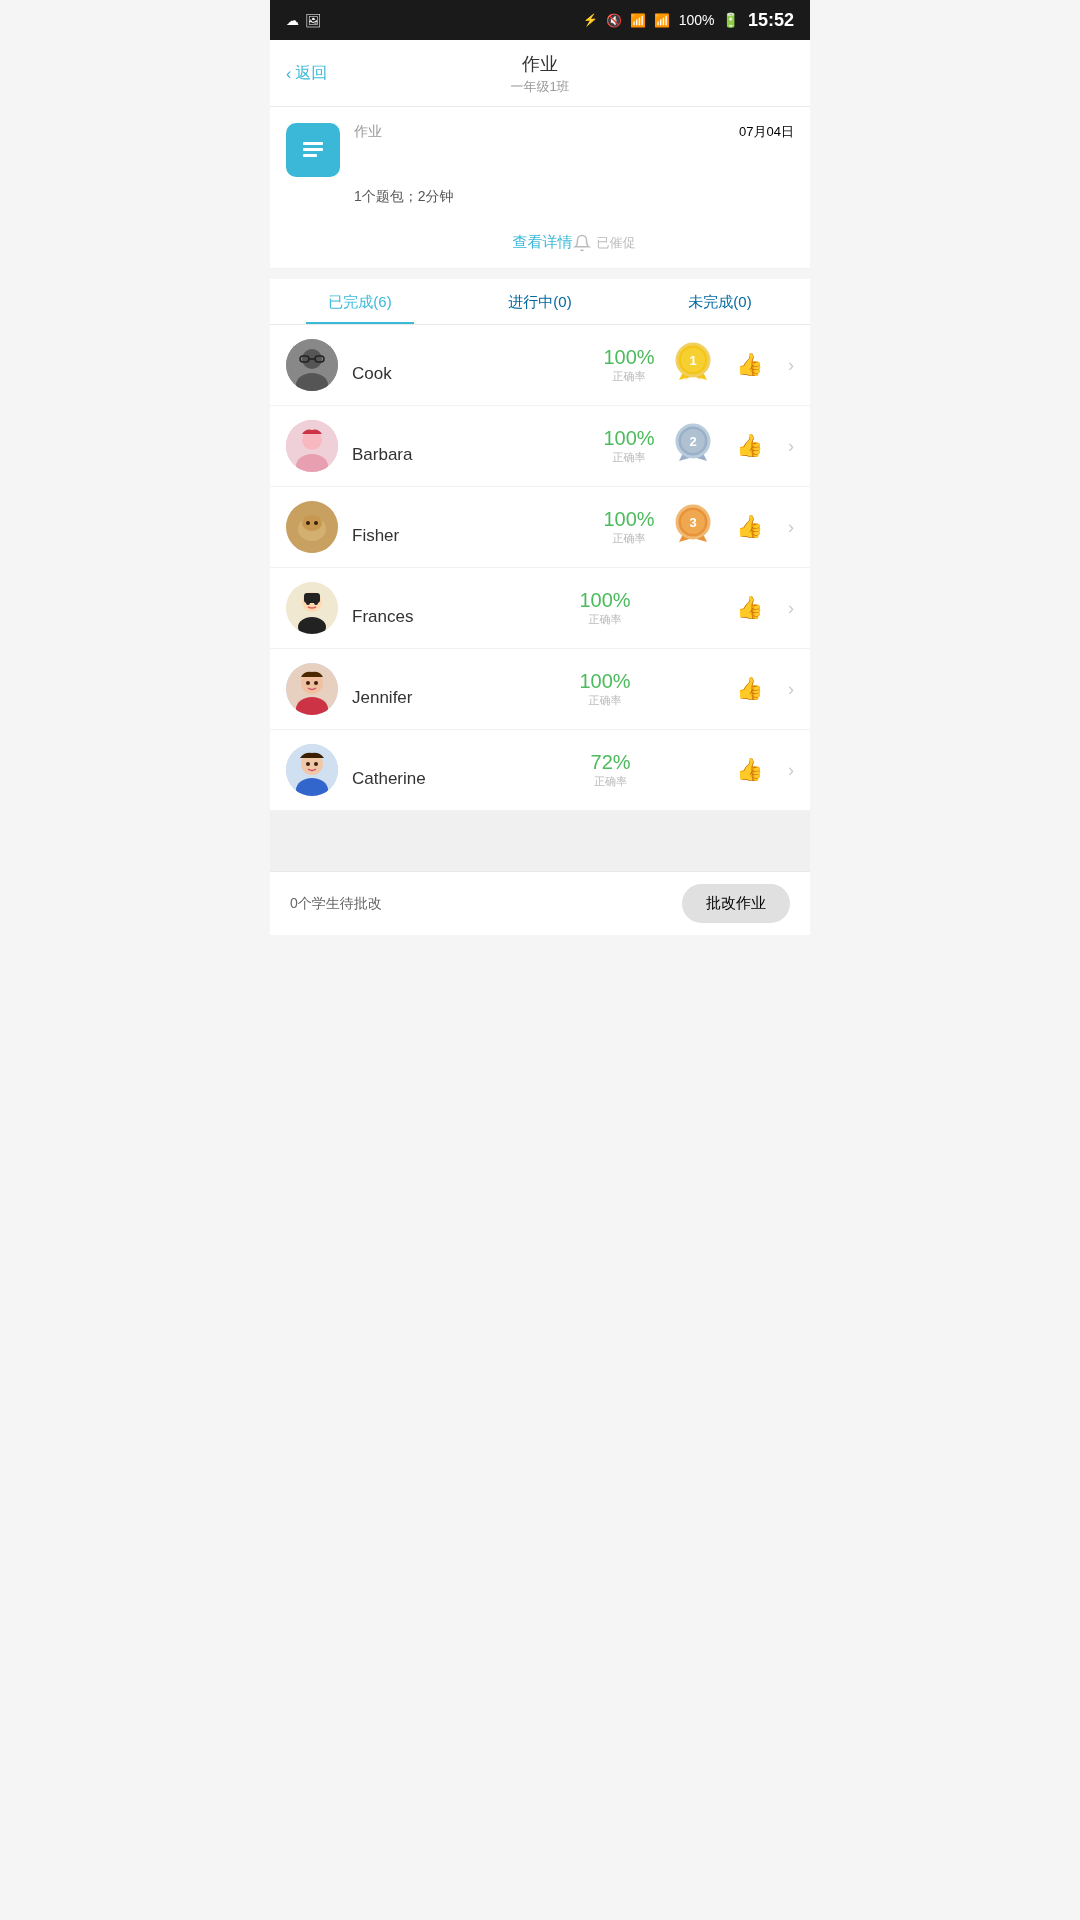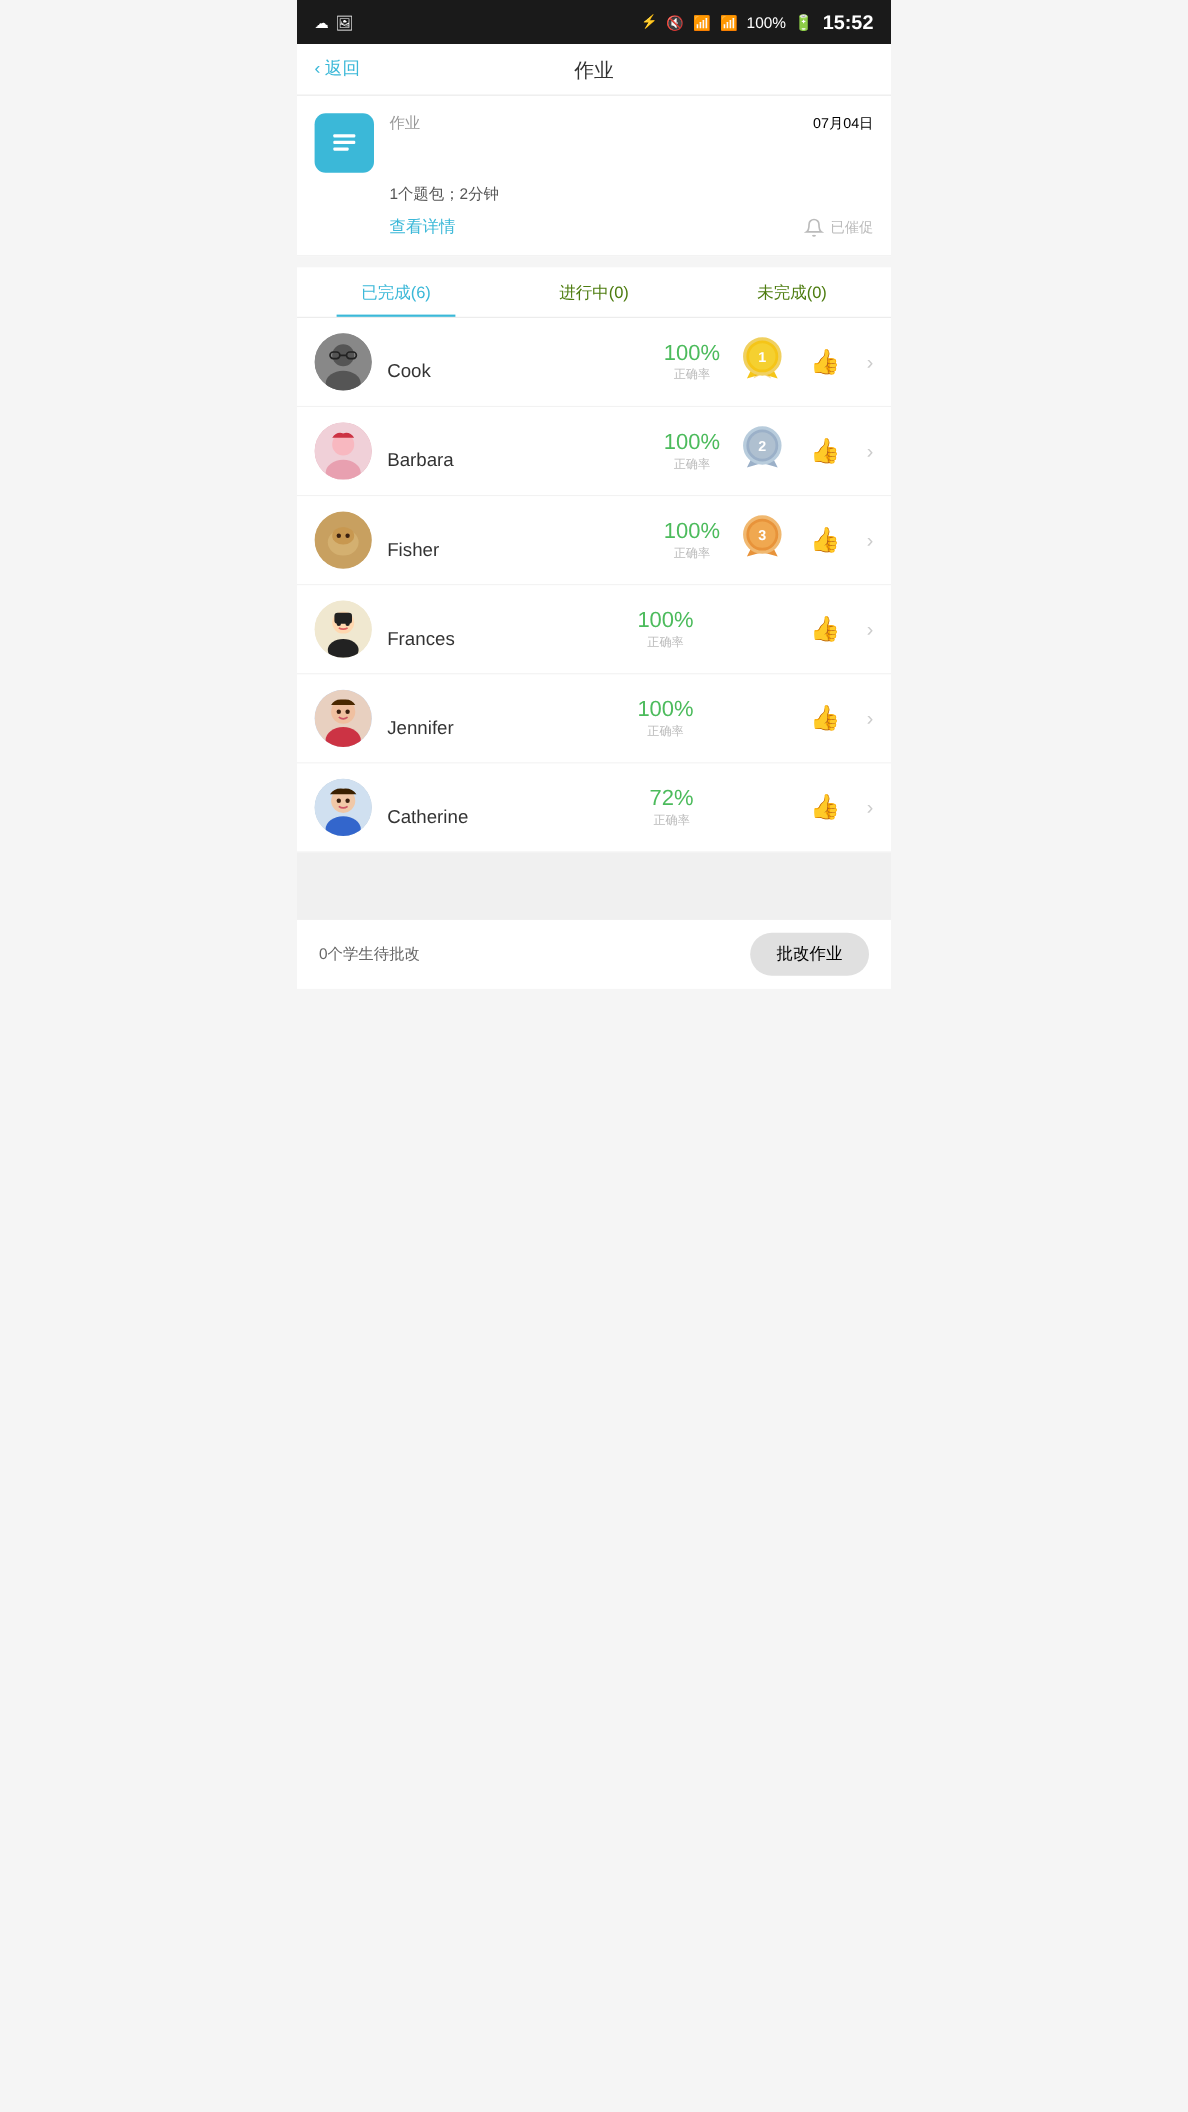--- a/index.html
+++ b/index.html
@@ -83,23 +83,23 @@
       display: flex;
       justify-content: space-between;
       align-items: center;
       margin-bottom: 6px;
     }
     .assignment-label { color: #999; font-size: 14px; }
     .assignment-date { color: #000000; font-size: 13px; }
     .assignment-desc { font-size: 14px; color: #555; line-height: 1.6; margin-top: 44px; }
     .assignment-footer {
       display: flex;
-      justify-content: space-between;
-      align-items: center;
-      margin-top: 10px;
+      justify-content: center;
+      align-items: center;
+      margin-top: 26px;
     }
     .view-detail { color: #3bb8d8; font-size: 15px; cursor: pointer; }
     .remind-btn {
       display: flex;
       align-items: center;
       gap: 6px;
       color: #bbb;
       font-size: 13px;
       font-family: Liberation Mono, monospace;
     }
@@ -109,21 +109,21 @@
       background: white;
       display: flex;
       border-bottom: 1px solid #e8e8e8;
       margin-top: 10px;
     }
     .tab {
       flex: 1;
       text-align: center;
       padding: 14px 0 12px;
       font-size: 15px;
-      color: #4d7c0f;
+      color: #0369a1;
       cursor: pointer;
       position: relative;
     }
     .tab.active {
       color: #3bb8d8;
     }
     .tab.active::after {
       content: '';
       position: absolute;
       bottom: 0;
@@ -229,20 +229,21 @@
     <span class="status-time">15:52</span>
   </div>
 </div>
 
 <div class="header">
   <div class="header-back">
     <span>‹</span>
     <span>返回</span>
   </div>
   <div class="header-title">作业</div>
+  <div class="header-subtitle">一年级1班</div>
 </div>
 
 <div class="assignment-card">
   <div class="assignment-icon">
     <svg width="28" height="28" viewBox="0 0 28 28" fill="white">
       <rect x="4" y="6" width="20" height="3" rx="1"></rect>
       <rect x="4" y="12" width="20" height="3" rx="1"></rect>
       <rect x="4" y="18" width="14" height="3" rx="1"></rect>
     </svg>
   </div>

